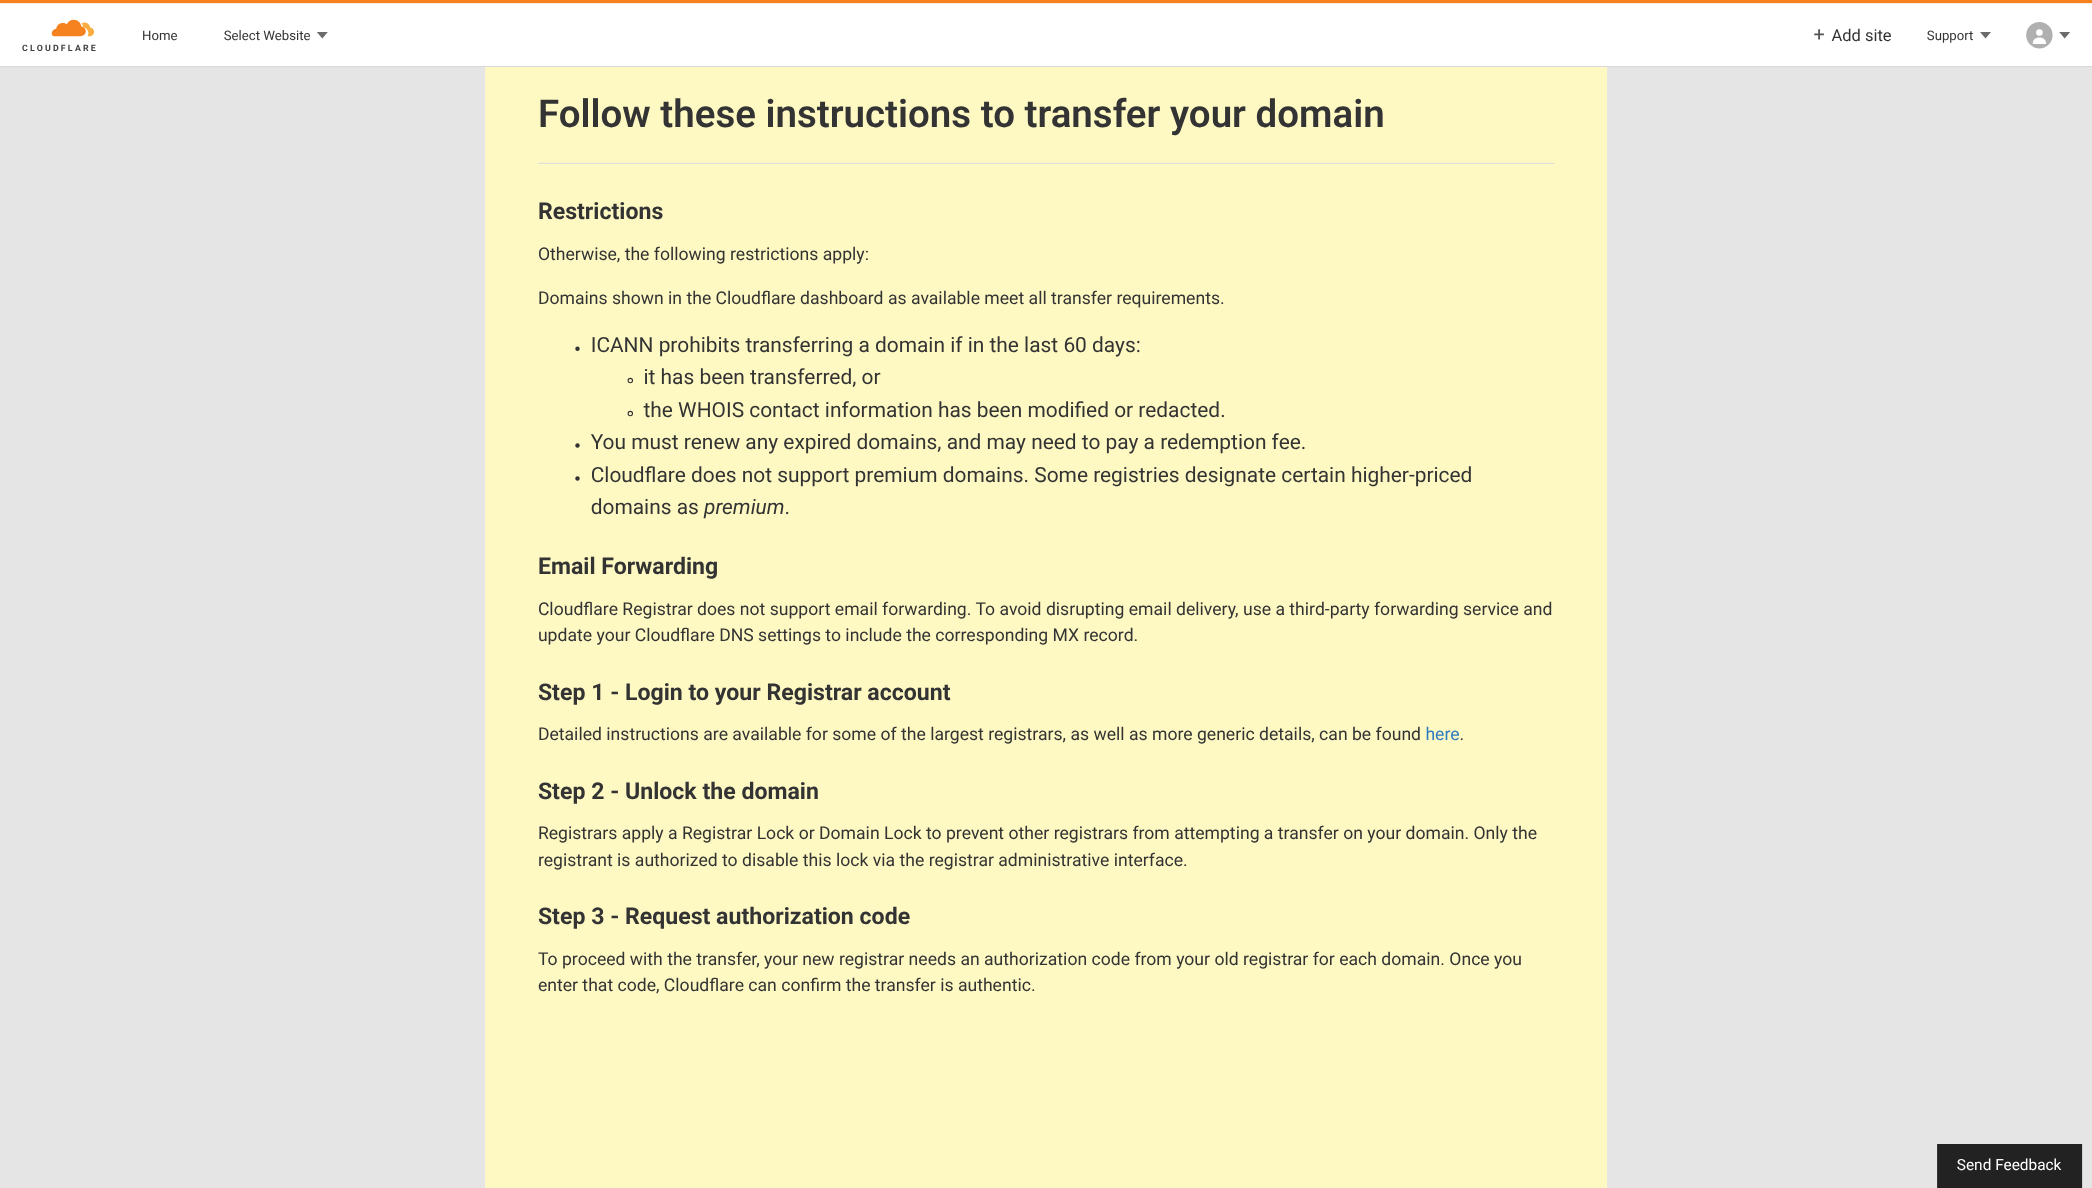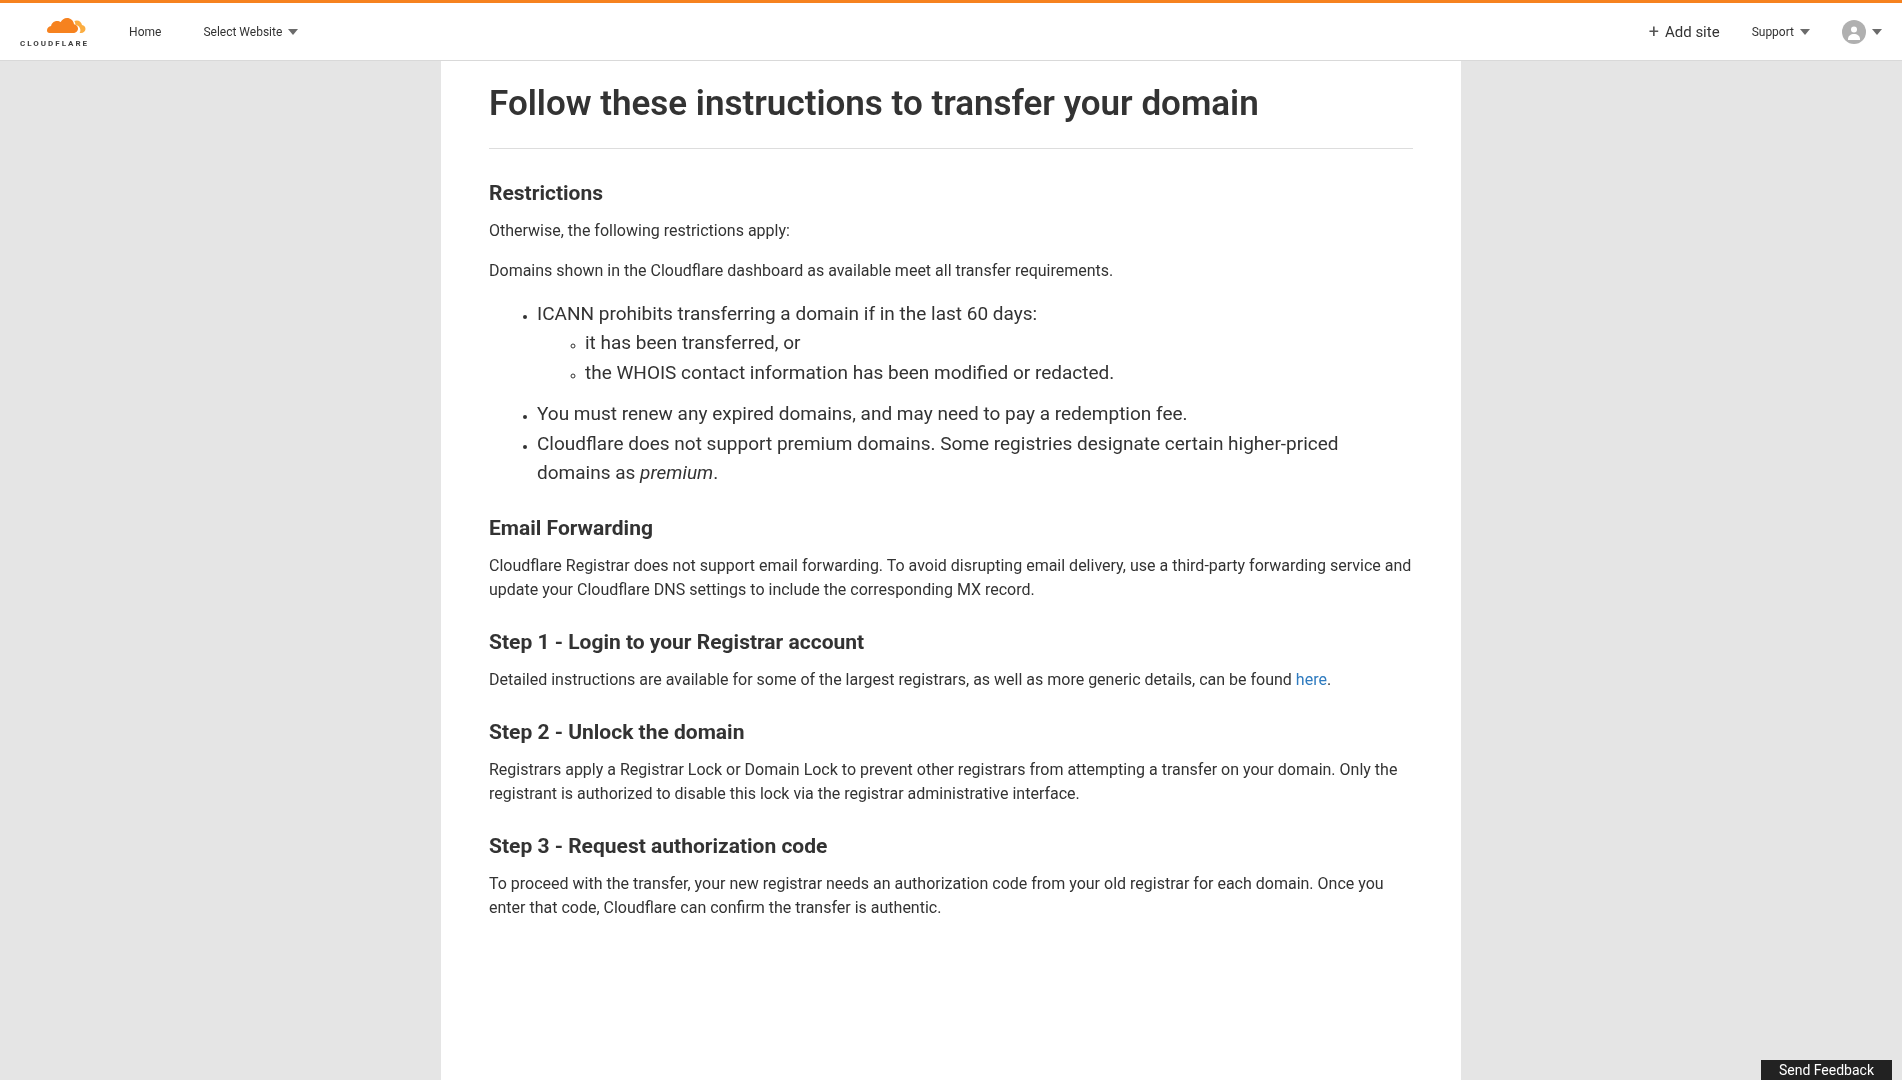--- a/index.html
+++ b/index.html
@@ -34,37 +34,37 @@
       border-top: 6px solid #6b6b6b;
     }
     .plus-icon { font-size: 18px; color: #555; line-height: 1; }
     .avatar-circle {
       width: 24px; height: 24px; border-radius: 50%; background: #b0b0b0;
       display: flex; align-items: center; justify-content: center;
     }
     .main-container {
       max-width: 1020px;
       margin: 0 auto;
-      background: #ffffff;
+      background: #fef9c3;
       padding: 12px 48px 48px 48px;
       min-height: calc(100vh - 61px);
     }
     h1 { font-size: 35px; font-weight: 600; color: #333; margin-bottom: 24px; margin-top: 10px; }
     hr { border: none; border-top: 1px solid #ddd; margin-bottom: 32px; }
     h2 { font-size: 21px; font-weight: 700; color: #333; margin-bottom: 14px; margin-top: 28px; }
     p { font-size: 16px; line-height: 1.5; color: #333; margin-bottom: 16px; }
     ul { margin-left: 48px; margin-bottom: 16px; }
-    ul ul { margin-left: 48px; margin-bottom: 12px; }
+    ul ul { margin-left: 48px; margin-bottom: 0; }
     li { font-size: 19px; line-height: 1.55; color: #333; }
     li::marker { font-size: 12px; }
     em { font-style: italic; }
     a.link { color: #2f7bbf; text-decoration: none; }
     .feedback-btn {
       position: fixed; bottom: 0; right: 10px;
-      background: #222; color: #fff; padding: 2px 18px;
+      background: #222; color: #fff; padding: 12px 18px;
       font-size: 14px; cursor: pointer;
     }
   </style>
 </head>
 <body>
 
 <div class="top-border"></div>
 
 <header class="header">
   <div class="header-left">

